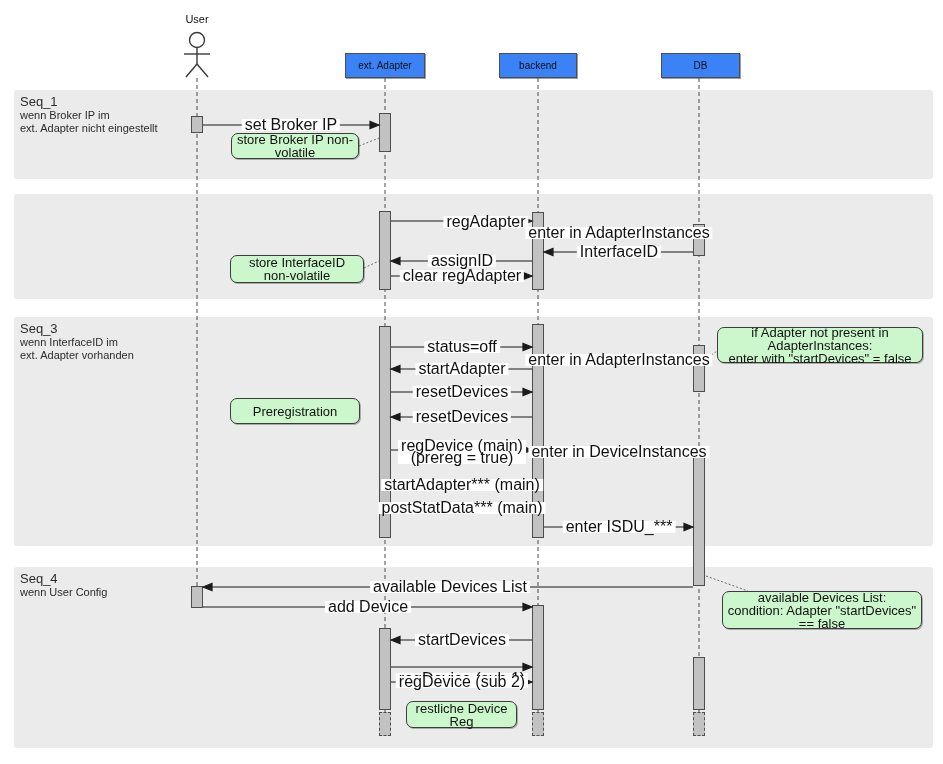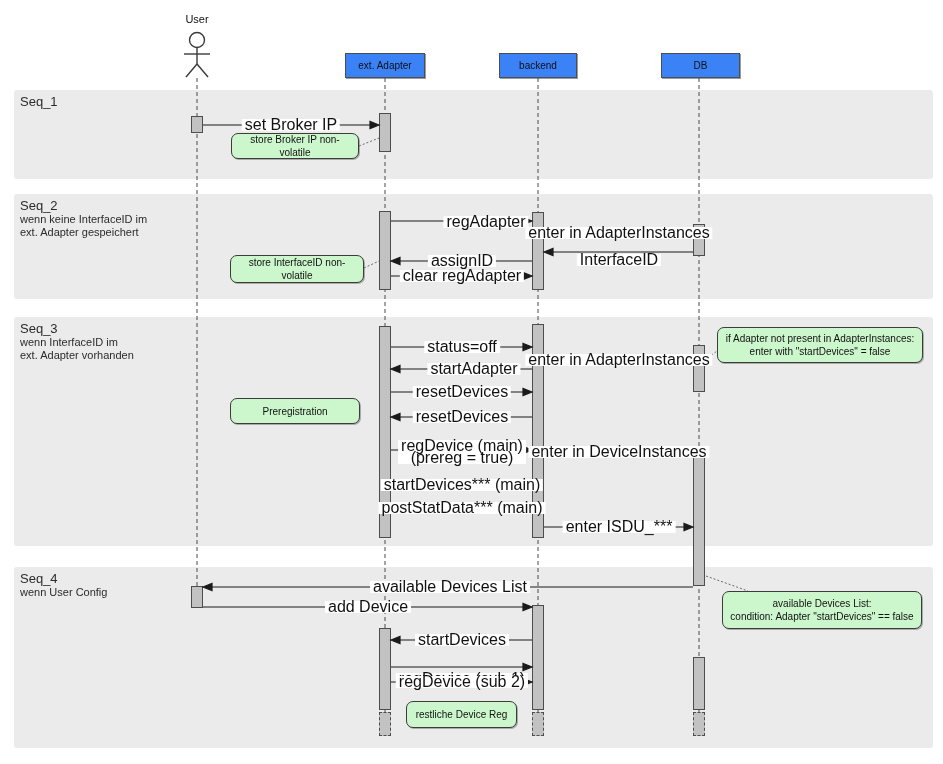--- a/index.html
+++ b/index.html
@@ -10,44 +10,41 @@
   .sec-title{font-size:13px;}
   .prelines{white-space:pre-line;}
   .pbox{position:absolute;height:25px;background:#3b82f6;border:1.5px solid #4d4d4d;
         box-sizing:border-box;display:flex;align-items:center;justify-content:center;
         font-size:10px;color:#111;box-shadow:1px 1px 0 rgba(90,90,90,.6);}
   .actor-label{position:absolute;font-size:11px;color:#111;text-align:center;}
   .bar{position:absolute;width:12px;background:#c2c2c2;border:1px solid #4d4d4d;box-sizing:border-box;}
   .bar-dashed{position:absolute;width:12px;background:#c2c2c2;border:1px dashed #4d4d4d;box-sizing:border-box;}
   .note{position:absolute;background:#ccf7cc;border:1.5px solid #3c3c3c;border-radius:7px;
         box-sizing:border-box;display:flex;align-items:center;justify-content:center;
-        font-size:10px;line-height:13px;text-align:center;color:#111;padding:2px 4px;
+        font-size:13px;line-height:13px;text-align:center;color:#111;padding:2px 4px;
         box-shadow:1px 1px 0 rgba(90,90,90,.45);}
   .mlabel{position:absolute;transform:translate(-50%,-50%);background:#ffffff;
           font-size:16px;line-height:12px;padding:0 3px;white-space:pre-line;text-align:center;color:#111;}
   svg{position:absolute;left:0;top:0;}
   .z0{z-index:0}.z1{z-index:1}.z2{z-index:2}.z3{z-index:3}.z4{z-index:4}.z5{z-index:5}
 </style>
 </head>
 <body>
 
 <div id="stage">
 
   <div class="band z0" style="top:90px;height:89px;"></div>
   <div class="band z0" style="top:194px;height:105px;"></div>
   <div class="band z0" style="top:317px;height:229px;"></div>
   <div class="band z0" style="top:567px;height:181px;"></div>
 
   <div class="sec-text z4" style="left:20px;top:95px;">
     <div class="sec-title">Seq_1</div>
-  </div>
-  <div class="sec-text z4" style="left:20px;top:199px;">
-    <div class="sec-title">Seq_2</div>
-    <div class="prelines">wenn keine InterfaceID im
-ext. Adapter gespeichert</div>
+    <div class="prelines">wenn Broker IP im
+ext. Adapter nicht eingestellt</div>
   </div>
   <div class="sec-text z4" style="left:20px;top:322px;">
     <div class="sec-title">Seq_3</div>
     <div class="prelines">wenn InterfaceID im
 ext. Adapter vorhanden</div>
   </div>
   <div class="sec-text z4" style="left:20px;top:572px;">
     <div class="sec-title">Seq_4</div>
     <div class="prelines">wenn User Config</div>
   </div>
@@ -174,32 +171,32 @@
       <line x1="359" y1="146" x2="379" y2="138"></line>
       <line x1="364" y1="268" x2="379" y2="261"></line>
       <line x1="705" y1="360" x2="717" y2="351"></line>
       <line x1="706" y1="576" x2="748" y2="591"></line>
     </g>
   </svg>
 
   <div class="mlabel z4" style="left:291px;top:125px;">set Broker IP</div>
   <div class="mlabel z4" style="left:462px;top:222px;margin-left:24px;">regAdapter</div>
   <div class="mlabel z4" style="left:619px;top:233px;">enter in AdapterInstances</div>
-  <div class="mlabel z4" style="left:619px;top:252px;margin-top:8px;">InterfaceID</div>
+  <div class="mlabel z4" style="left:619px;top:252px;">InterfaceID</div>
   <div class="mlabel z4" style="left:462px;top:261px;">assignID</div>
   <div class="mlabel z4" style="left:462px;top:276px;">clear regAdapter</div>
   <div class="mlabel z4" style="left:462px;top:347px;">status=off</div>
   <div class="mlabel z4" style="left:619px;top:360px;">enter in AdapterInstances</div>
-  <div class="mlabel z4" style="left:462px;top:369px;margin-left:12px;">startAdapter</div>
+  <div class="mlabel z4" style="left:462px;top:369px;">startAdapter</div>
   <div class="mlabel z4" style="left:462px;top:392px;">resetDevices</div>
   <div class="mlabel z4" style="left:462px;top:417px;">resetDevices</div>
   <div class="mlabel z4" style="left:462px;top:452px;">regDevice (main)
 (prereg = true)</div>
   <div class="mlabel z4" style="left:619px;top:452px;">enter in DeviceInstances</div>
-  <div class="mlabel z4" style="left:462px;top:485px;">startDevices*** (main)</div>
+  <div class="mlabel z4" style="left:462px;top:485px;">startAdapter*** (main)</div>
   <div class="mlabel z4" style="left:462px;top:508px;">postStatData*** (main)</div>
   <div class="mlabel z4" style="left:619px;top:527px;">enter ISDU_***</div>
   <div class="mlabel z4" style="left:450px;top:587px;">available Devices List</div>
   <div class="mlabel z4" style="left:368px;top:607px;">add Device</div>
   <div class="mlabel z4" style="left:462px;top:640px;">startDevices</div>
   <div class="mlabel z4" style="left:462px;top:667px;margin-top:12px;">regDevice (sub 1)</div>
   <div class="mlabel z4" style="left:462px;top:682px;">regDevice (sub 2)</div>
 
   <div class="note z4 prelines" style="left:231px;top:133px;width:128px;height:26px;">store Broker IP non-volatile</div>
   <div class="note z4 prelines" style="left:230px;top:255px;width:134px;height:28px;">store InterfaceID non-volatile</div>

